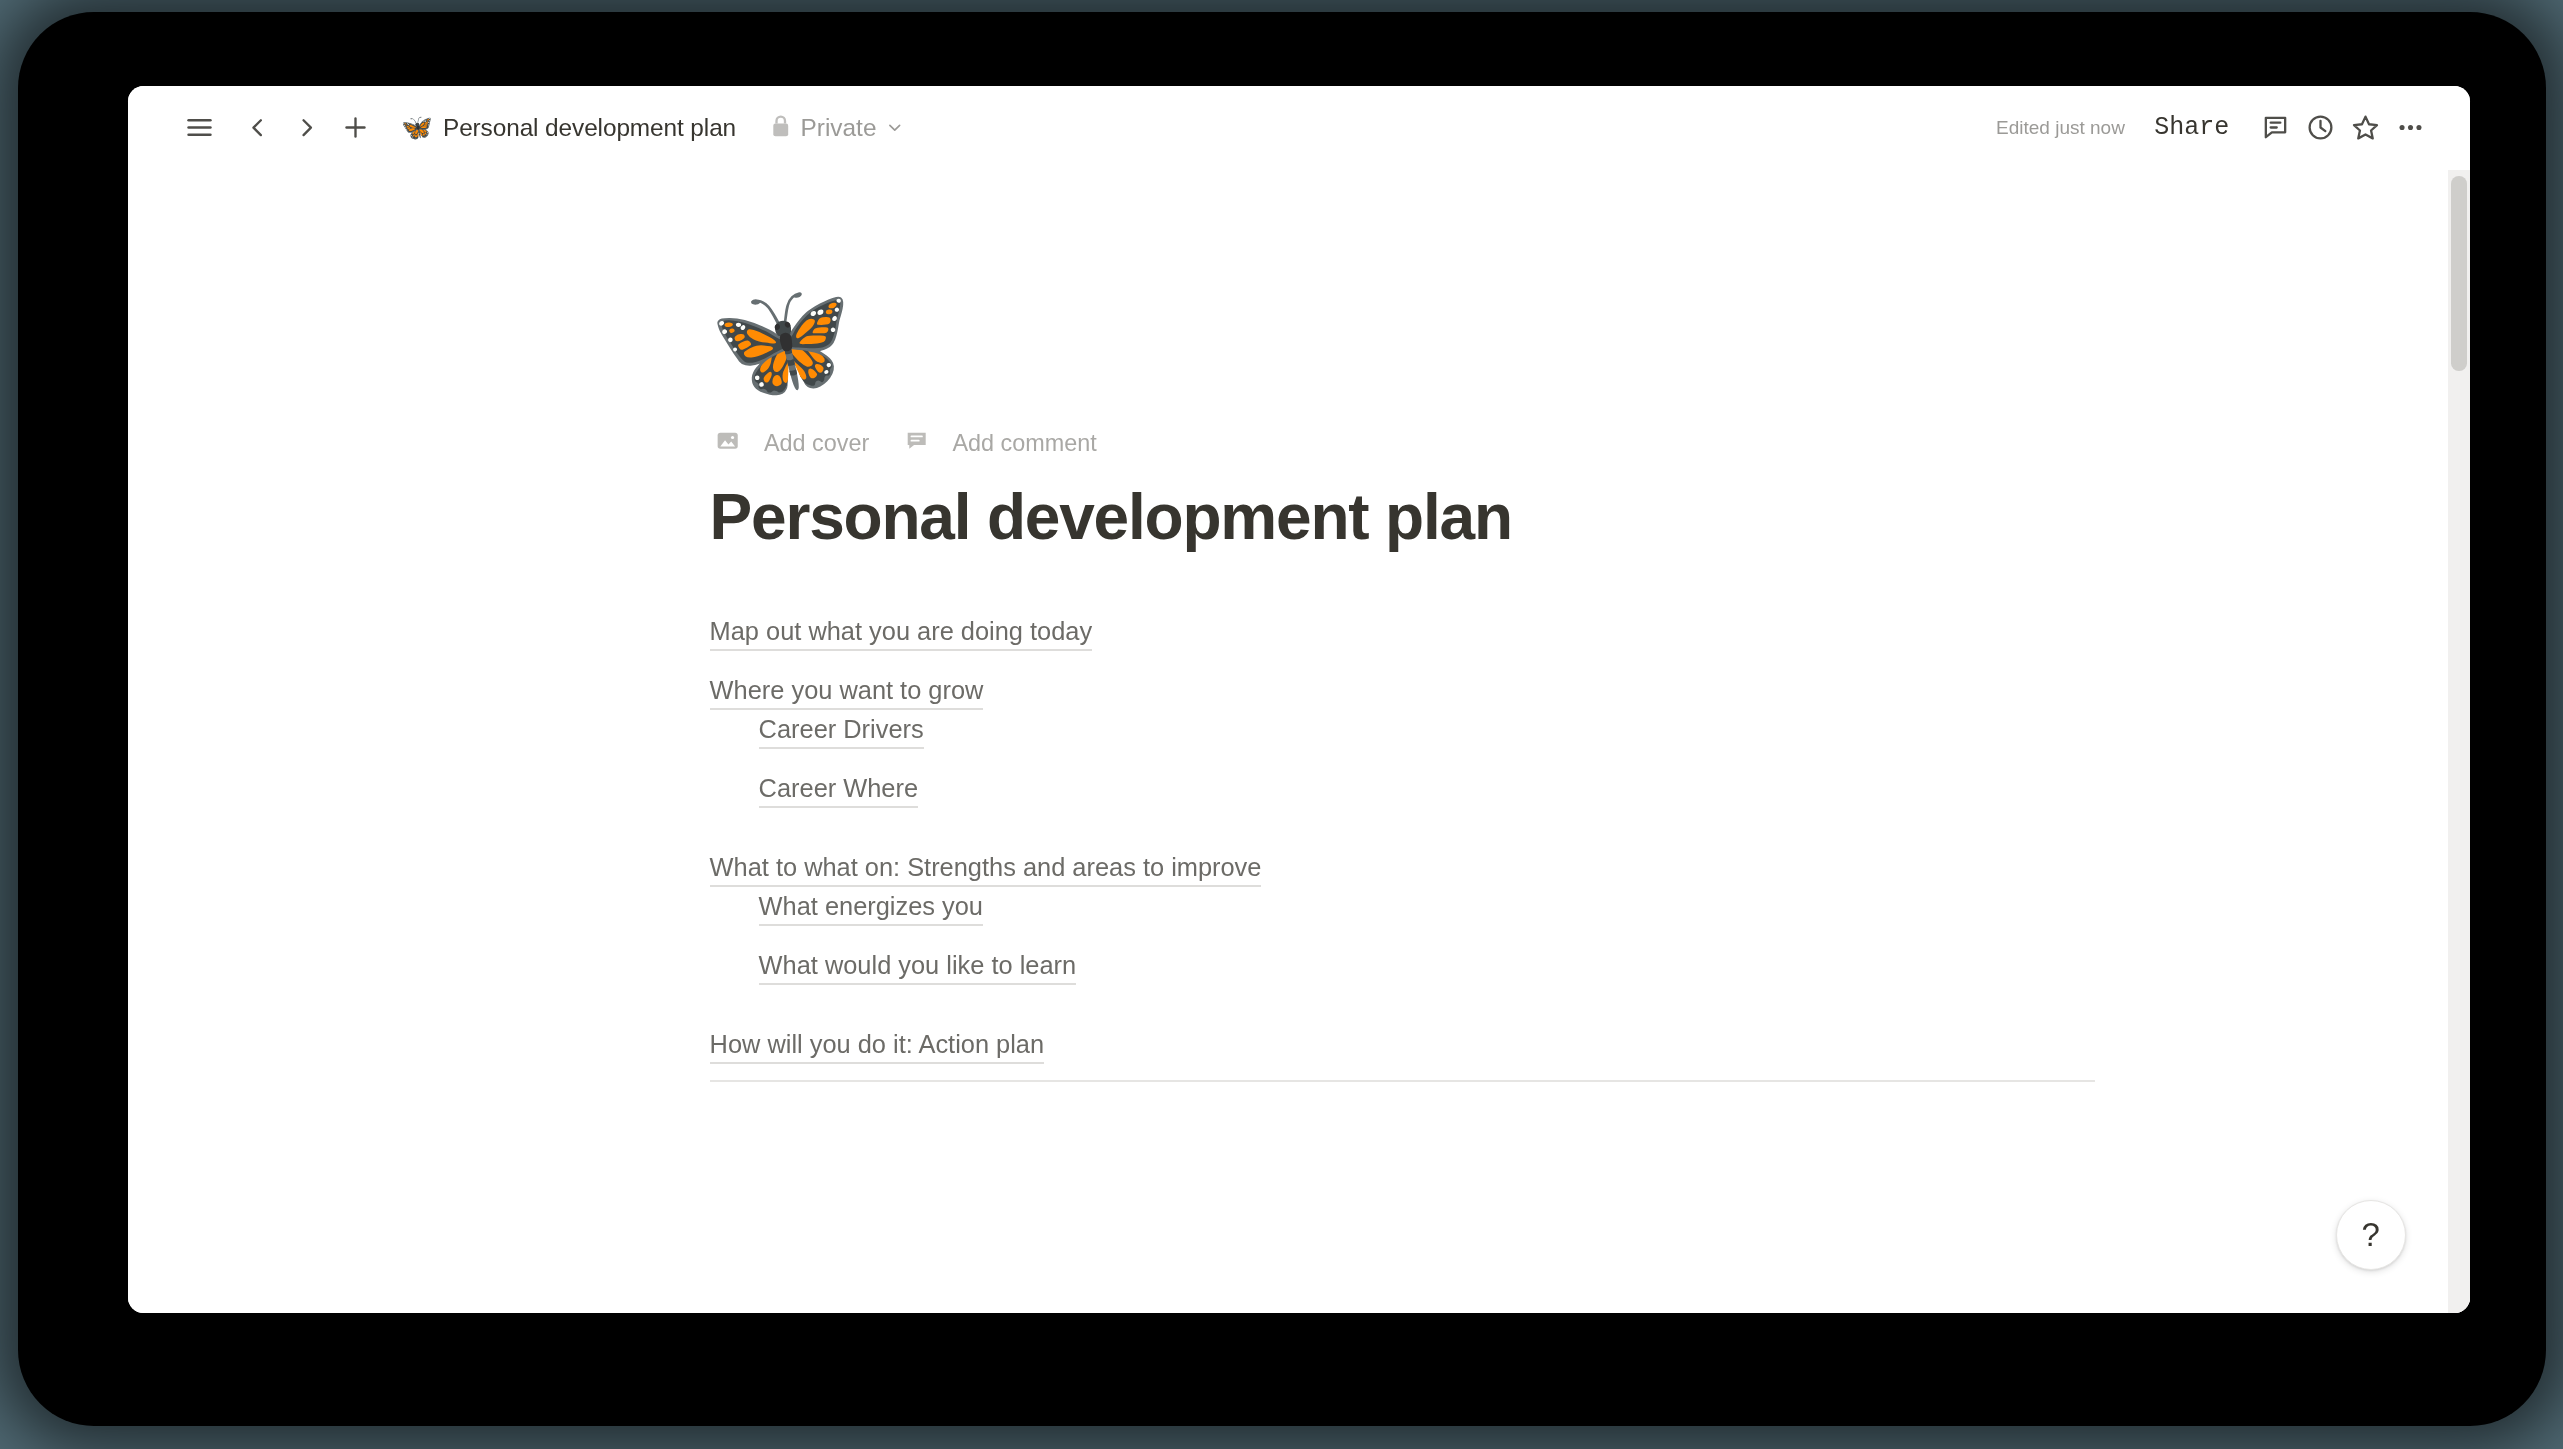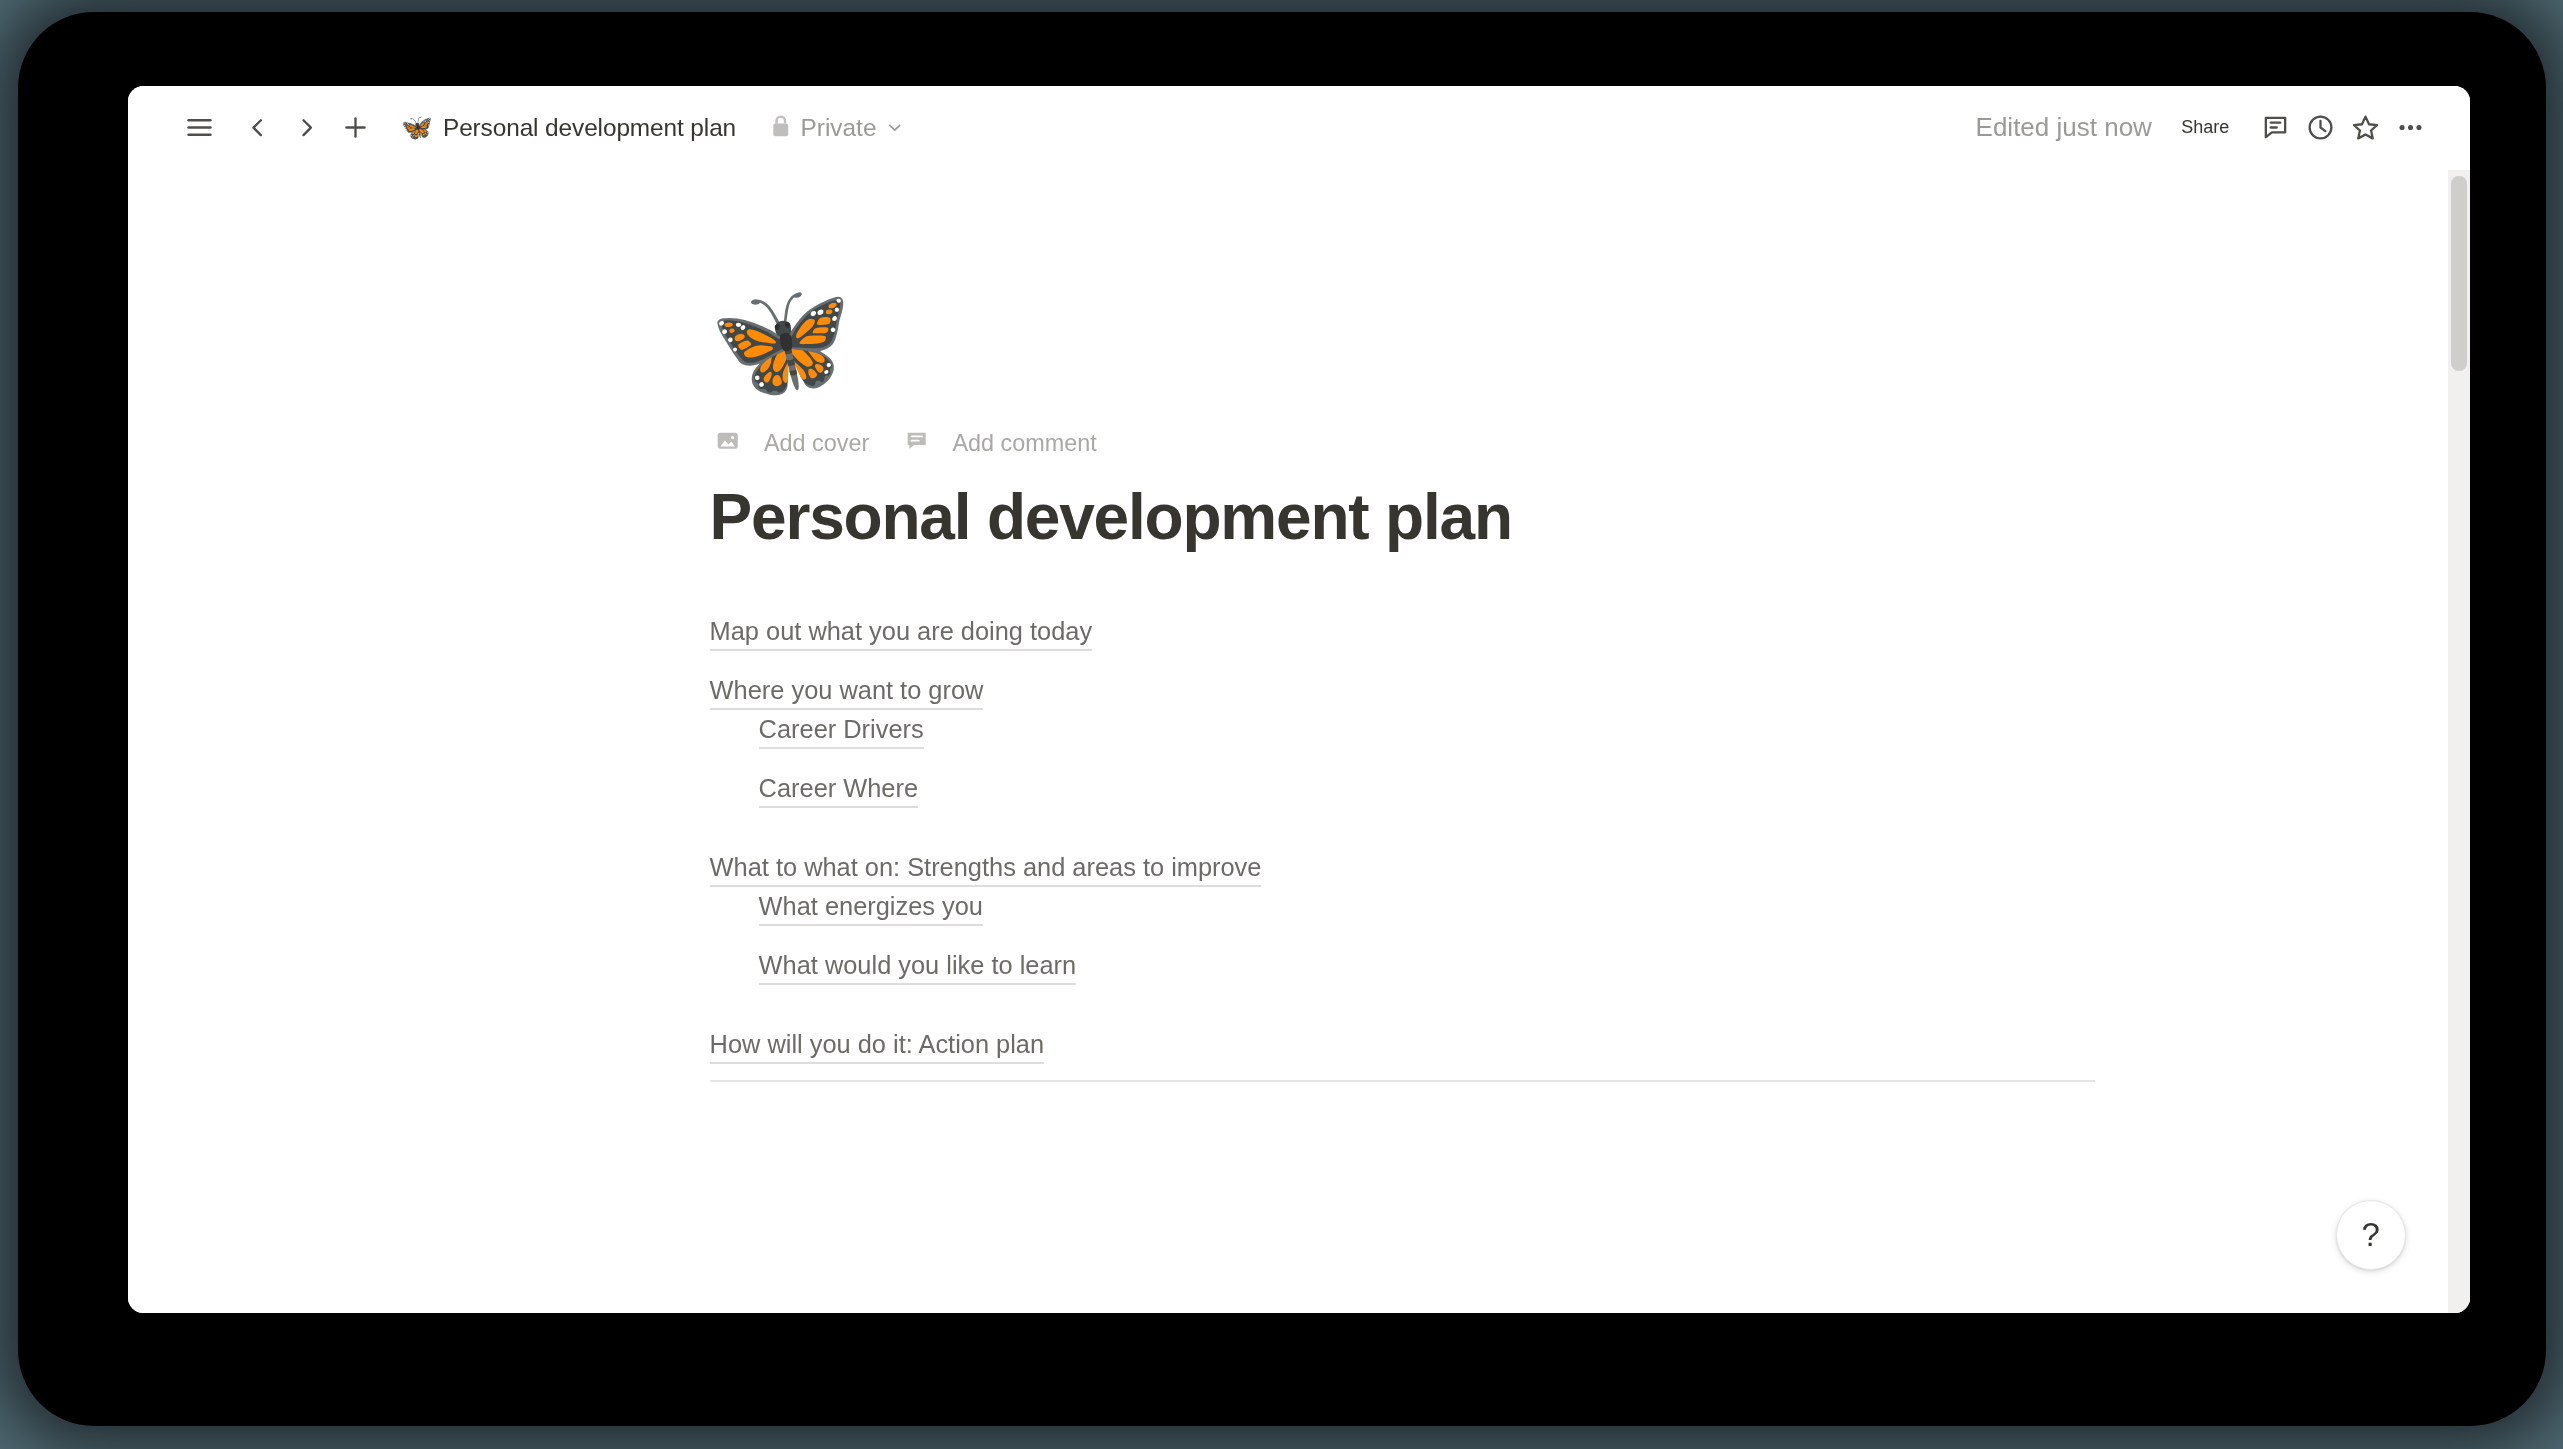--- a/index.html
+++ b/index.html
@@ -119,36 +119,37 @@
     cursor: pointer;
     white-space: nowrap;
   }
 
   #privacy-label {
     font-size: 24.4px;
     color: #9b9a97;
   }
 
   #edited-status {
-    font-size: 26px;
+    font-size: 19px;
     color: #9b9a97;
     padding: 7.8px 13.7px;
     border-radius: 5.9px;
     cursor: pointer;
     white-space: nowrap;
   }
 
   #share-button {
-    font-size: 18px;
+    font-size: 25px;
     color: #37352f;
     padding: 7.8px 15.6px;
     border-radius: 5.9px;
     cursor: pointer;
     margin-right: 7.8px;
     white-space: nowrap;
+    font-family: Liberation Mono, monospace;
   }
 
   
   #page-scroll {
     position: absolute;
     left: 0;
     top: 84px;
     right: 0;
     bottom: 0;
     overflow: hidden;

